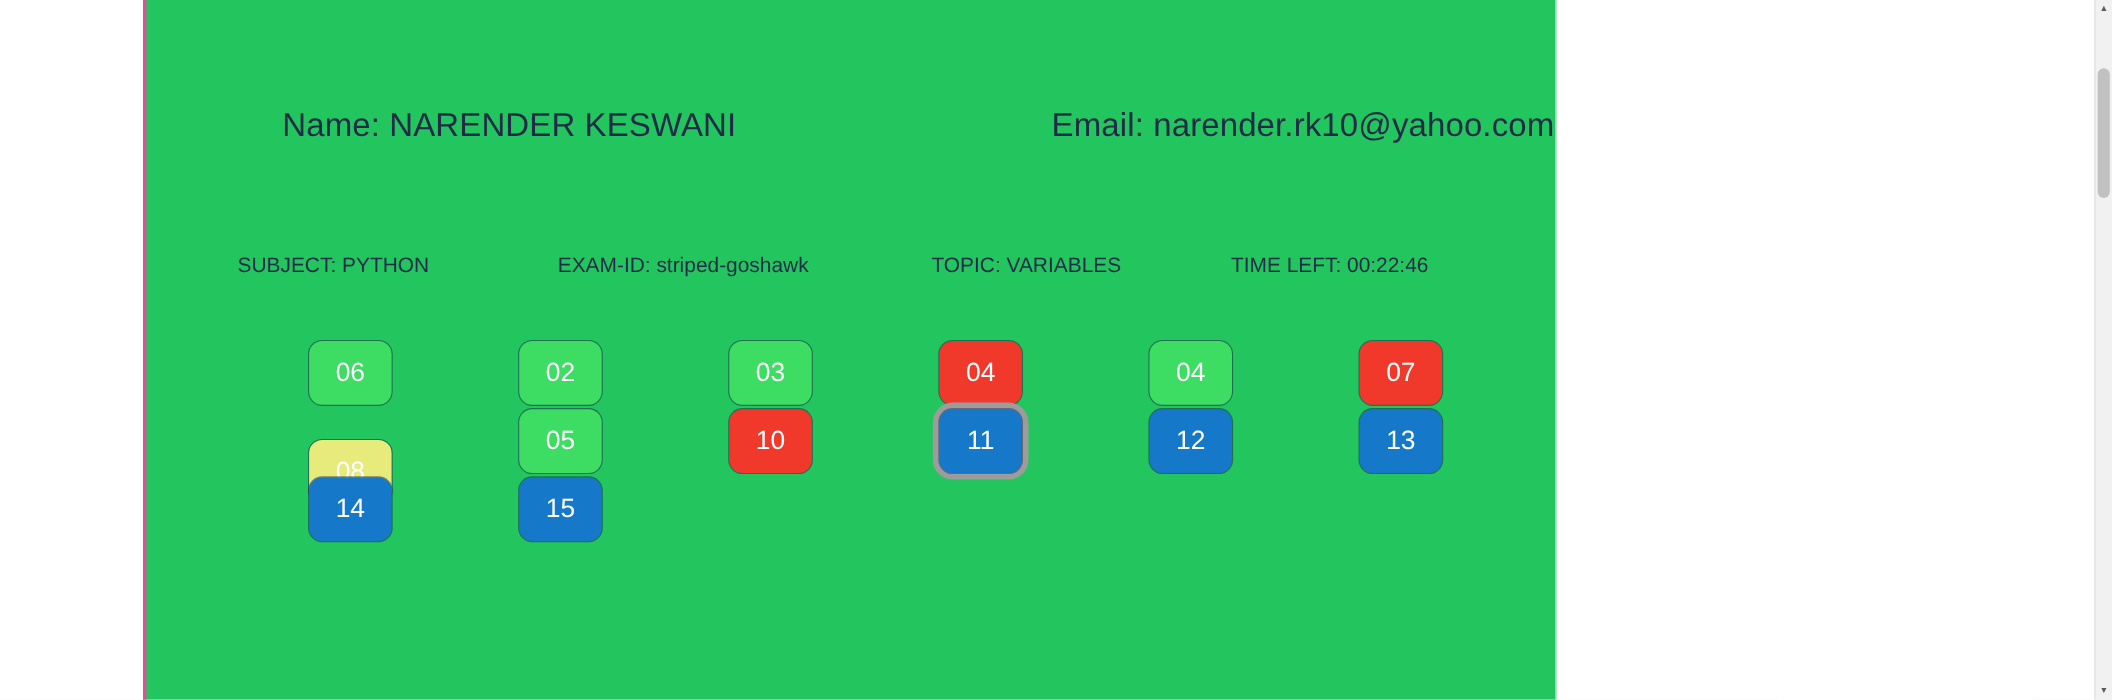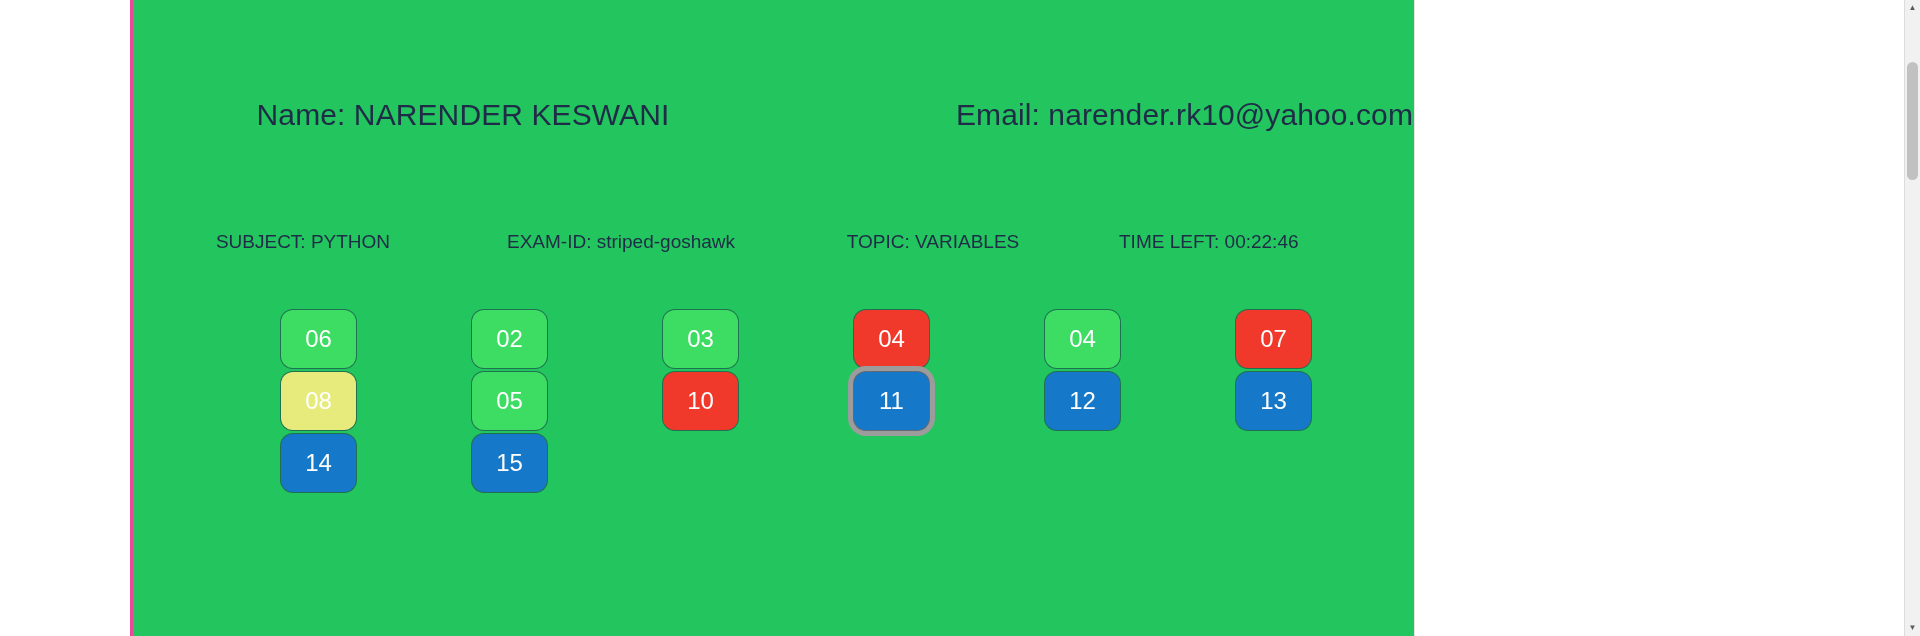--- a/index.html
+++ b/index.html
@@ -171,21 +171,21 @@
     justify-content: center;
     color: #ffffff;
     font-size: 24px;
     font-weight: 400;
     box-shadow: 0 0 0 1px rgba(31,43,71,0.55);
     box-sizing: border-box;
     user-select: none;
   }
   .tile.green  { background: #3ddc62; }
   .tile.red    { background: #f0392b; }
-  .tile.yellow { background: #e6eb7c; }
+  .tile.yellow { background: #e6eb7c; margin-top: 28px; }
   .tile.blue   { background: #1678c8; }
   .tile.selected {
     box-shadow: 0 0 0 1px rgba(31,43,71,0.45),
                 0 0 0 6px #9c9c9c;
   }
 </style>
 </head>
 <body>
 
 <div class="viewport">

